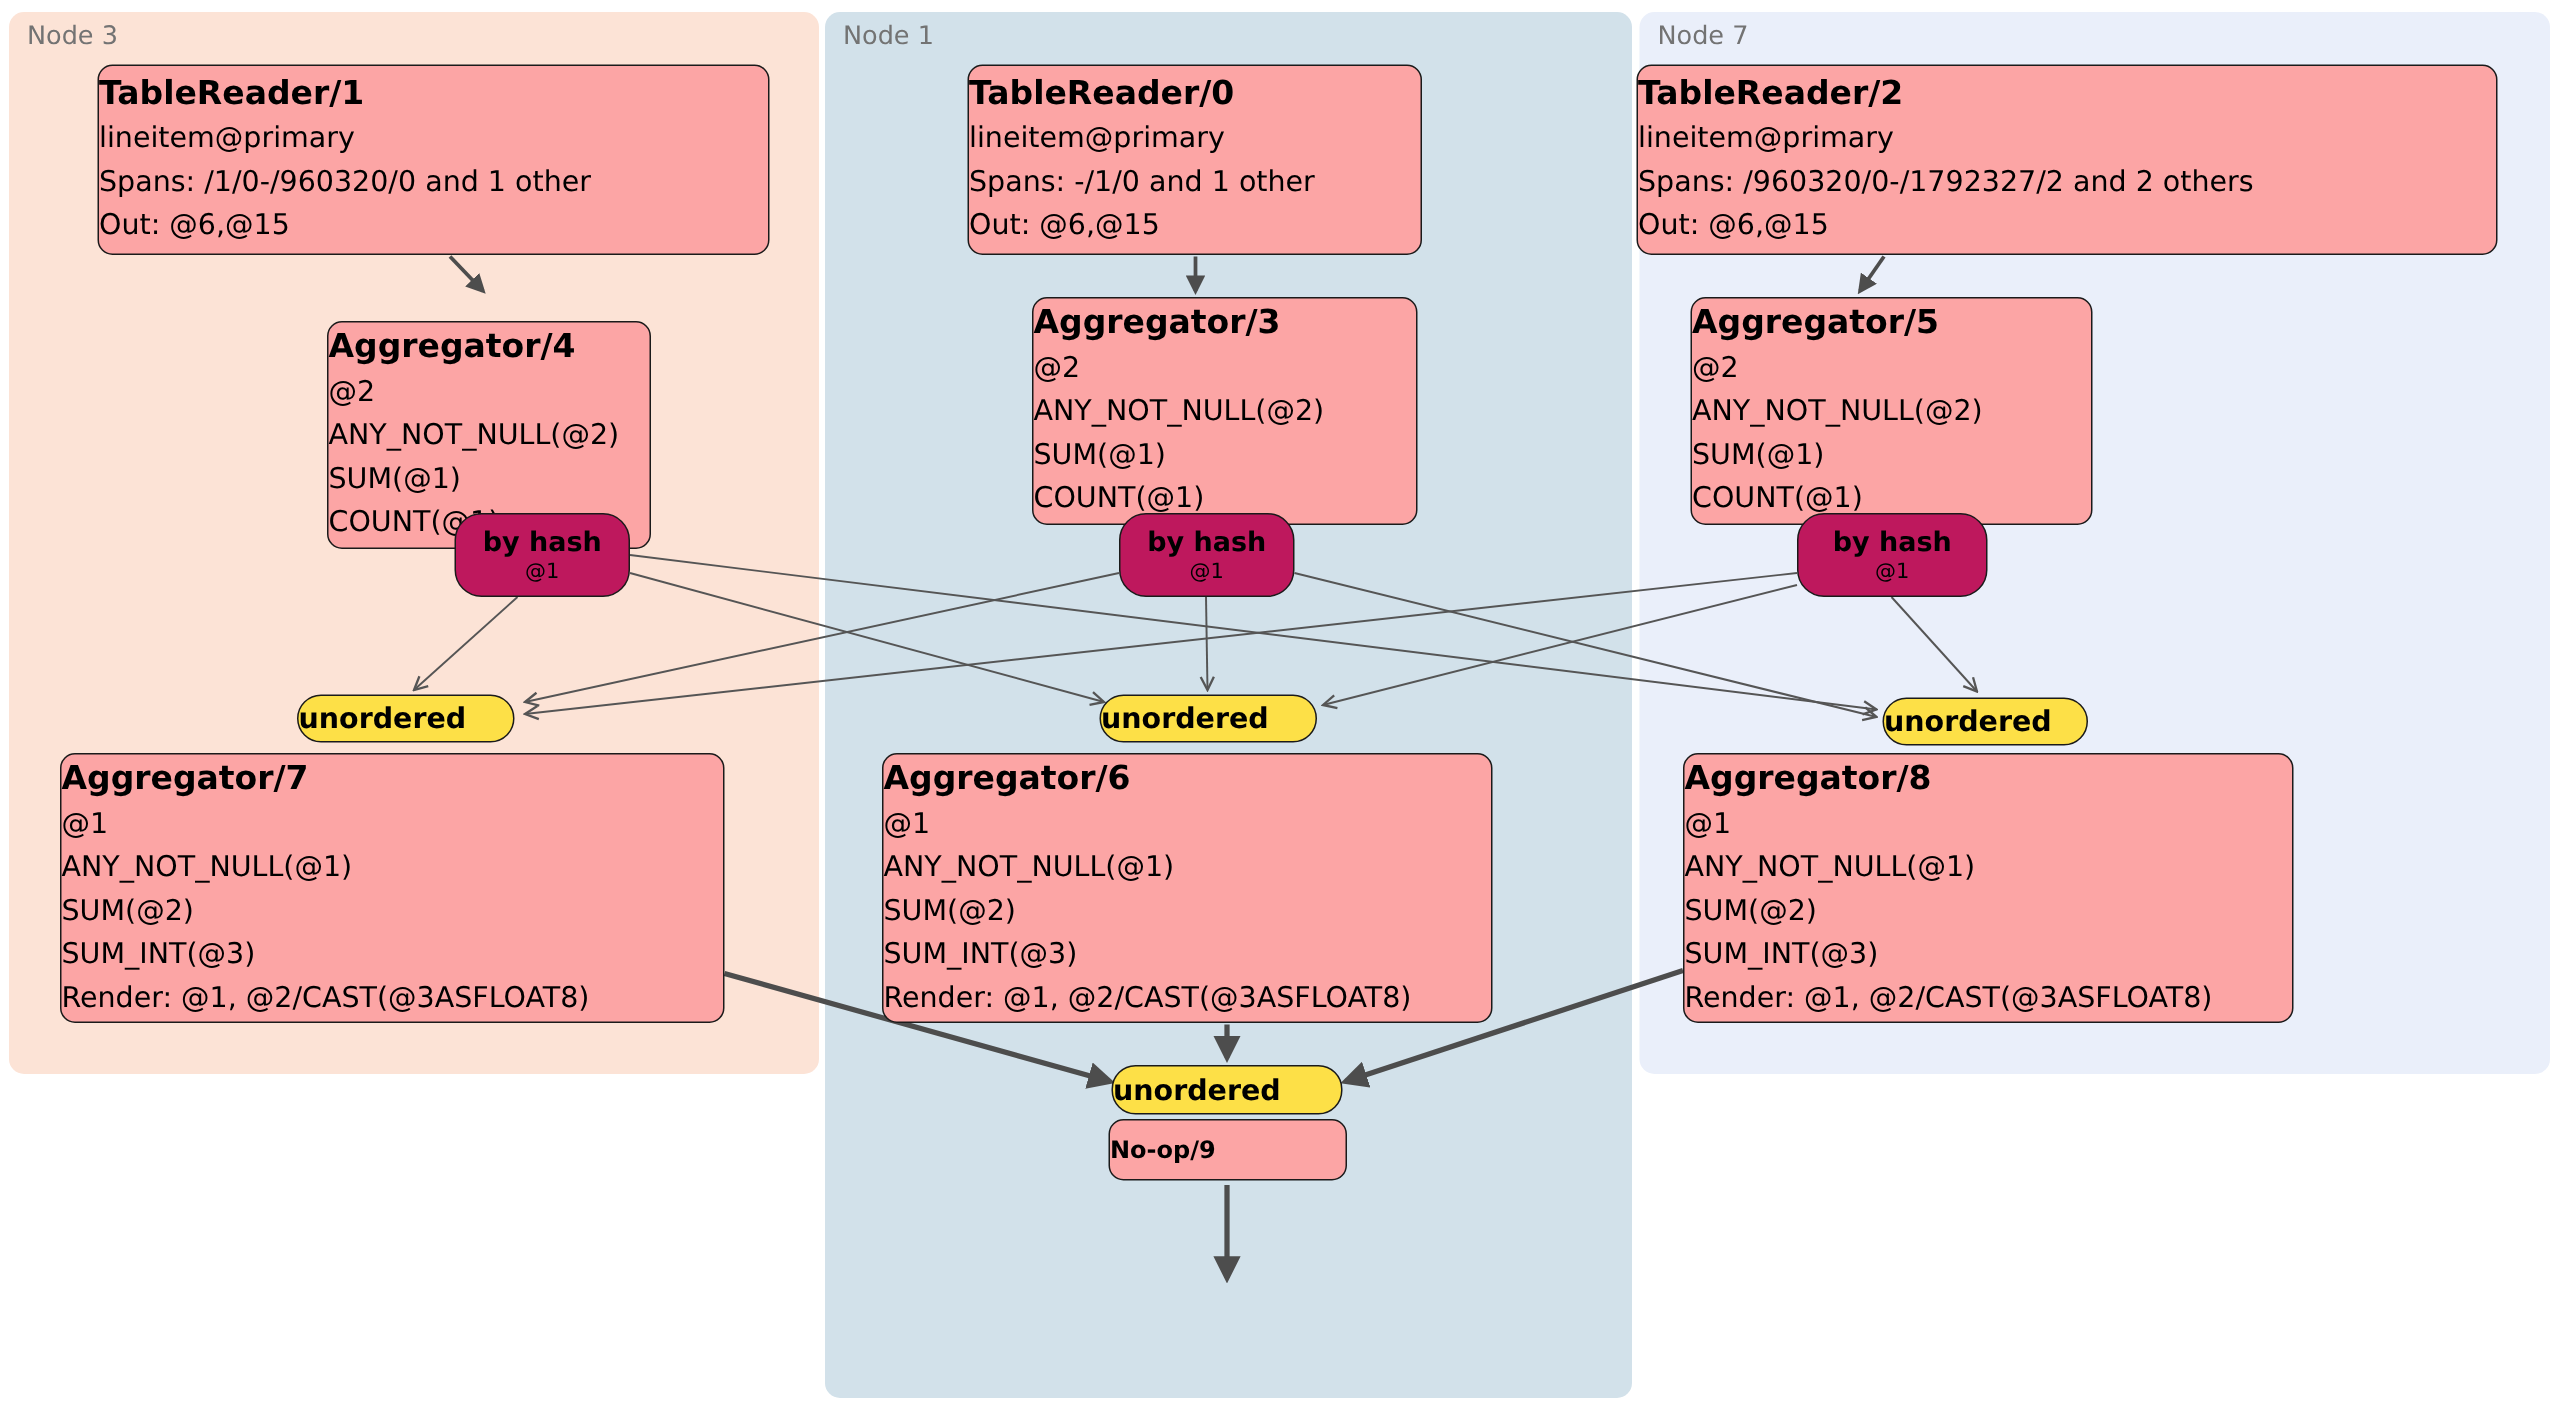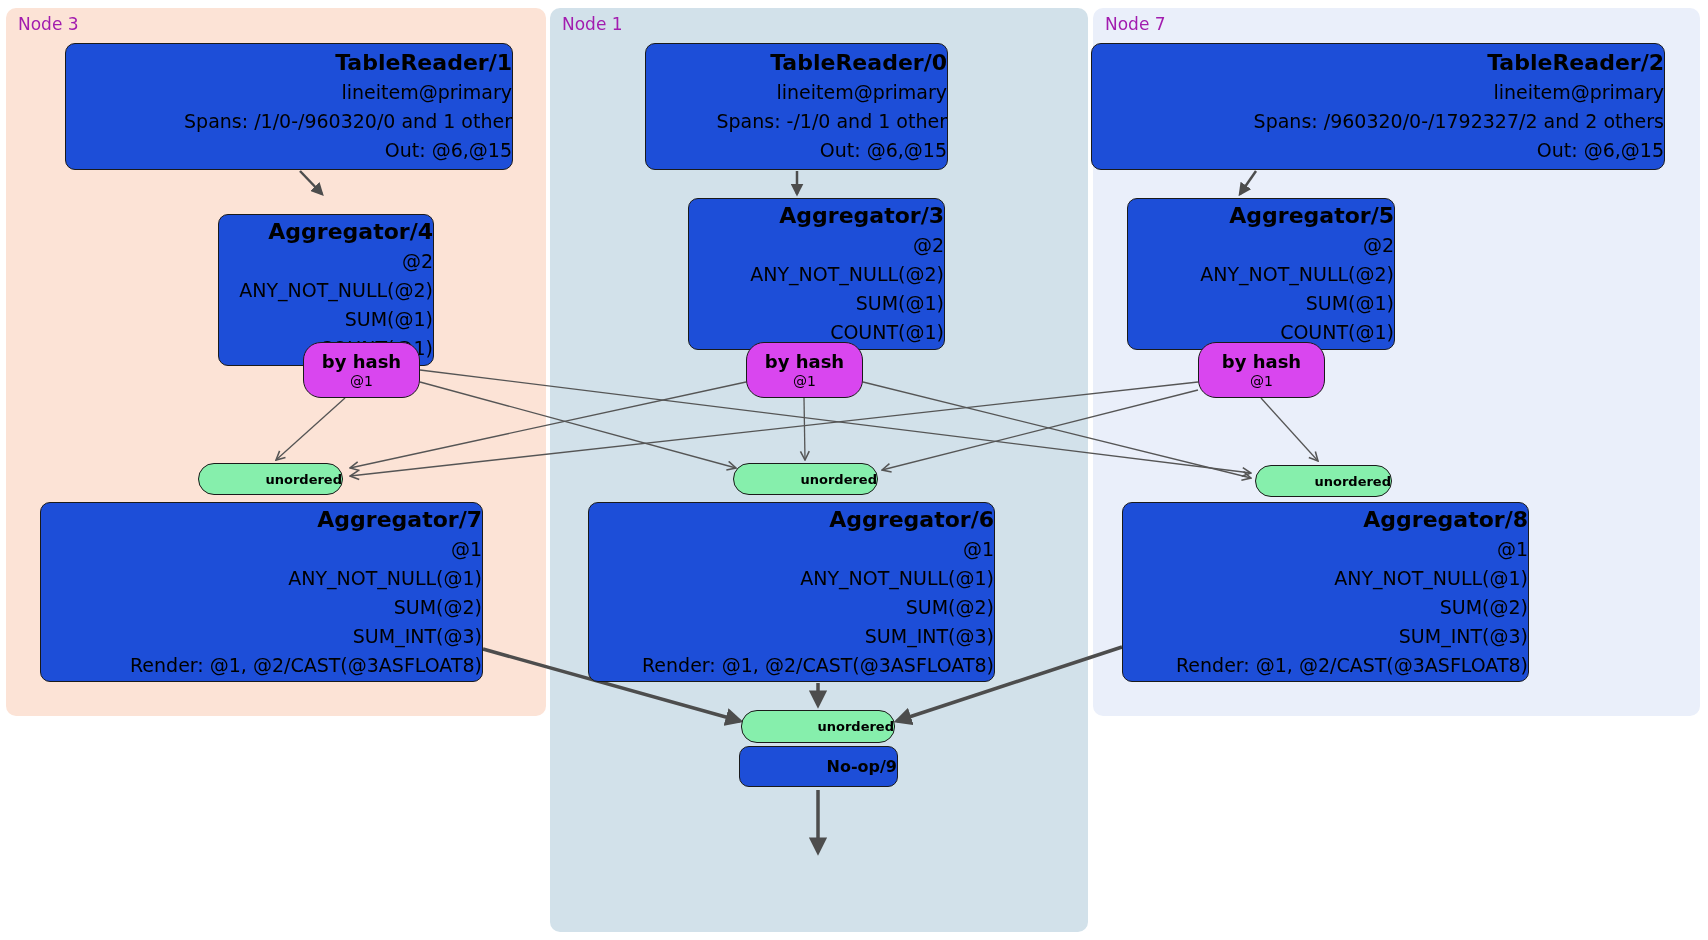--- a/index.html
+++ b/index.html
@@ -2,34 +2,34 @@
 <html><head>
 <meta charset="utf-8">
 <style>
   html,body{margin:0;padding:0;background:#ffffff;}
   .canvas{position:relative;width:1708px;height:940px;background:#ffffff;overflow:hidden;
           font-family:"DejaVu Sans","Liberation Sans",sans-serif;color:#000;}
   .region{position:absolute;border-radius:10px;}
   .region-n3{left:6px;top:8px;width:540px;height:708px;background:#fce3d6;}
   .region-n1{left:550px;top:8px;width:538px;height:924px;background:#d2e1ea;}
   .region-n2{left:1093px;top:8px;width:607px;height:708px;background:#eaeffa;}
-  .region-label{position:absolute;left:12px;top:6px;font-size:17px;color:#a21caf;}
+  .region-label{position:absolute;left:12px;top:6px;font-size:17px;color:#737373;}
   .edges{position:absolute;left:0;top:0;z-index:2;}
-  .pnode{position:absolute;z-index:3;background:#1d4ed8;border:1.5px solid #1a1a1a;border-radius:10px;
-         box-sizing:border-box;display:flex;flex-direction:column;justify-content:center;align-items:flex-end;
+  .pnode{position:absolute;z-index:3;background:#fca5a5;border:1.5px solid #1a1a1a;border-radius:10px;
+         box-sizing:border-box;display:flex;flex-direction:column;justify-content:center;align-items:flex-start;
          text-align:center;}
   .ptitle{font-size:22px;line-height:30px;font-weight:bold;white-space:nowrap;}
   .pline{font-size:19px;line-height:29px;white-space:nowrap;}
-  .router{position:absolute;z-index:4;background:#d946ef;border:1.5px solid #1a1a1a;border-radius:18px;
+  .router{position:absolute;z-index:4;background:#be185d;border:1.5px solid #1a1a1a;border-radius:18px;
           box-sizing:border-box;display:flex;flex-direction:column;justify-content:center;align-items:center;}
   .rlabel{font-size:18px;font-weight:bold;line-height:22px;}
   .rsub{font-size:14px;line-height:16px;}
-  .sync{position:absolute;z-index:4;background:#86efac;border:1.5px solid #1a1a1a;border-radius:16px;
-        box-sizing:border-box;display:flex;justify-content:flex-end;align-items:center;
-        font-size:13px;font-weight:bold;}
+  .sync{position:absolute;z-index:4;background:#fde047;border:1.5px solid #1a1a1a;border-radius:16px;
+        box-sizing:border-box;display:flex;justify-content:flex-start;align-items:center;
+        font-size:19px;font-weight:bold;}
   .bignode .ptitle{font-size:16px;}
 </style>
 </head>
 <body>
 
 <div class="canvas">
 
   <div class="region region-n3">
     <div class="region-label">Node 3</div>
   </div>

